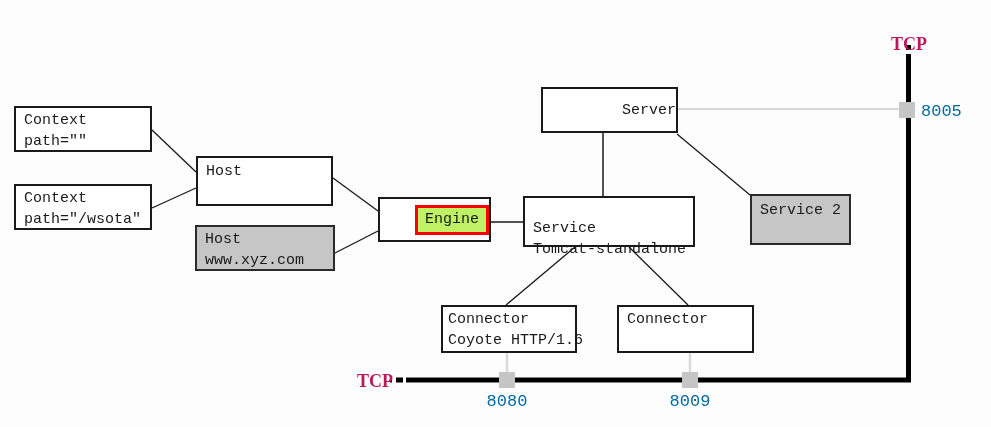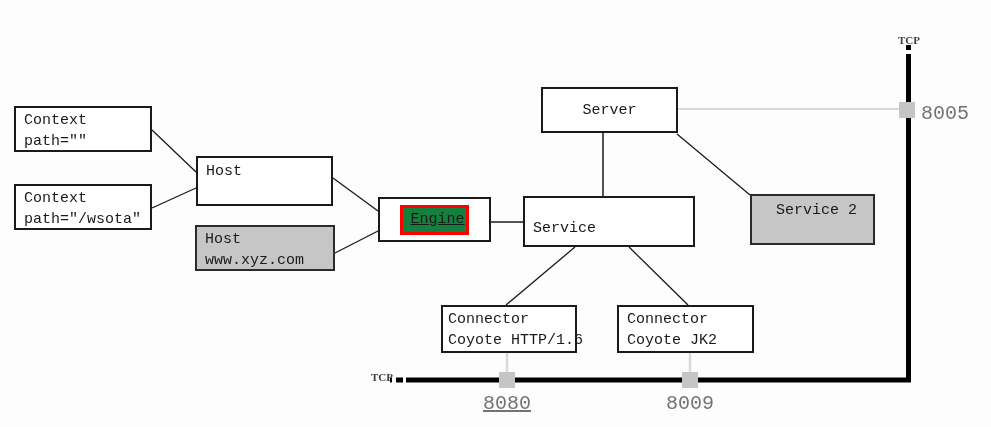--- a/index.html
+++ b/index.html
@@ -16,38 +16,37 @@
     background:#ffffff;
     border:2px solid #1a1a1a;
     box-sizing:border-box;
     font-size:15px;
     line-height:21px;
     color:#1a1a1a;
     padding:2px 0 0 8px;
     white-space:nowrap;
   }
   .node.gray{background:#c6c6c6;border-color:#2b2b2b;}
-  .node.center{display:flex;align-items:center;justify-content:center;padding:0;}
+  .node.center{display:flex;align-items:center;justify-content:flex-end;padding:0;}
   .hl-red{
     border:3px solid #ff0000;
-    padding:1px 1px 2px 7px;
-    background:#15803d;
-    text-decoration:underline;
+    padding:1px 7px 2px 7px;
+    background:#bef264;
   }
   .tcp-label{
     position:absolute;
     font-family:"Liberation Serif","DejaVu Serif",serif;
     font-weight:bold;
-    font-size:11px;
-    color:#404040;
+    font-size:18px;
+    color:#be185d;
   }
   .port-label{
     position:absolute;
-    font-size:20px;
-    color:#737373;
+    font-size:17px;
+    color:#0369a1;
     font-family:"Liberation Mono","DejaVu Sans Mono",monospace;
   }
   .ta-c{text-align:center;}
   .ta-r{text-align:right;}
 </style>
 </head>
 <body>
 
 <div id="canvas">
 
@@ -98,40 +97,40 @@
   </div>
 
   <div class="node center" style="left:378px;top:197px;width:113px;height:45px;">
     <span class="hl-red">
       <span>Engine</span>
     </span>
   </div>
 
   <div class="node" style="left:523px;top:196px;width:172px;height:51px;padding-top:20px;">
     <div>Service</div>
+    <div>Tomcat-standalone</div>
   </div>
 
   <div class="node center" style="left:541px;top:87px;width:137px;height:46px;">
     <span>Server</span>
   </div>
 
-  <div class="node gray" style="left:750px;top:194px;width:125px;height:51px;padding-top:4px;text-align:center;">
+  <div class="node gray" style="left:750px;top:194px;width:101px;height:51px;padding-top:4px;">
     <div>Service 2</div>
   </div>
 
   <div class="node" style="left:441px;top:305px;width:136px;height:48px;padding-left:5px;">
     <div>Connector</div>
     <div>Coyote HTTP/1.6</div>
   </div>
 
   <div class="node" style="left:617px;top:305px;width:137px;height:48px;">
     <div>Connector</div>
-    <div>Coyote JK2</div>
   </div>
 
   <div class="tcp-label ta-c" style="left:886px;top:34px;width:46px;">TCP</div>
   <div class="tcp-label ta-r" style="left:349px;top:371px;width:44px;">TCP</div>
 
   <div class="port-label" style="left:921px;top:102px;">8005</div>
-  <div class="port-label ta-c" style="left:477px;top:392px;width:60px;text-decoration:underline;">8080</div>
+  <div class="port-label ta-c" style="left:477px;top:392px;width:60px;">8080</div>
   <div class="port-label ta-c" style="left:660px;top:392px;width:60px;">8009</div>
 
 </div>
 
 </body></html>

